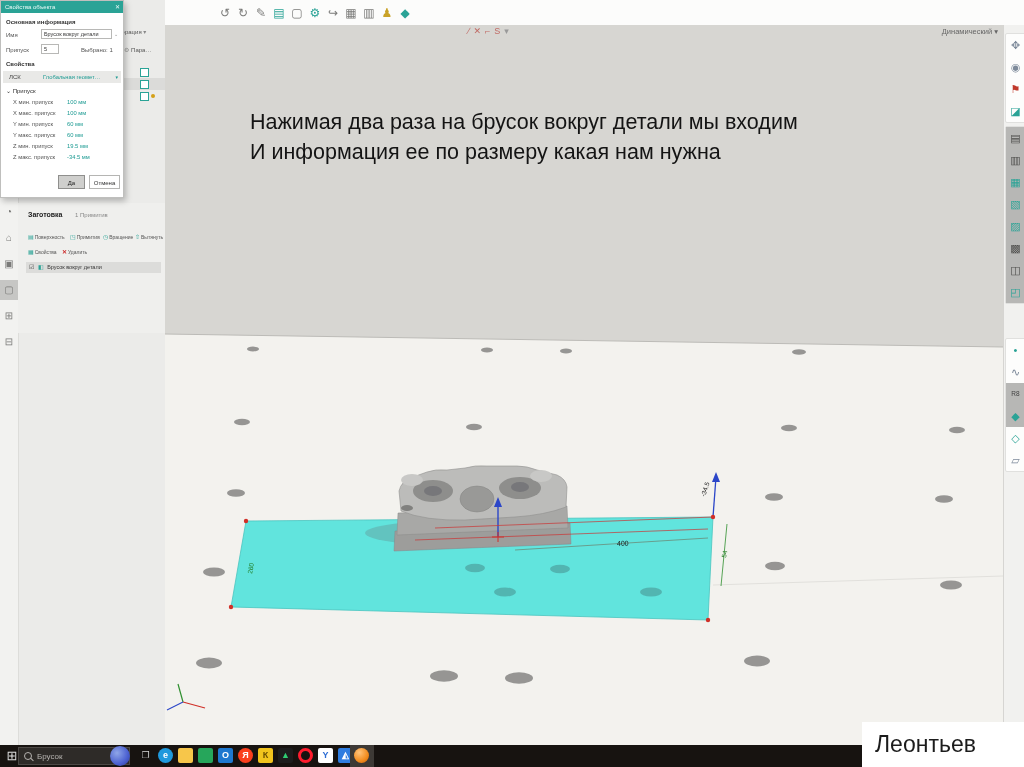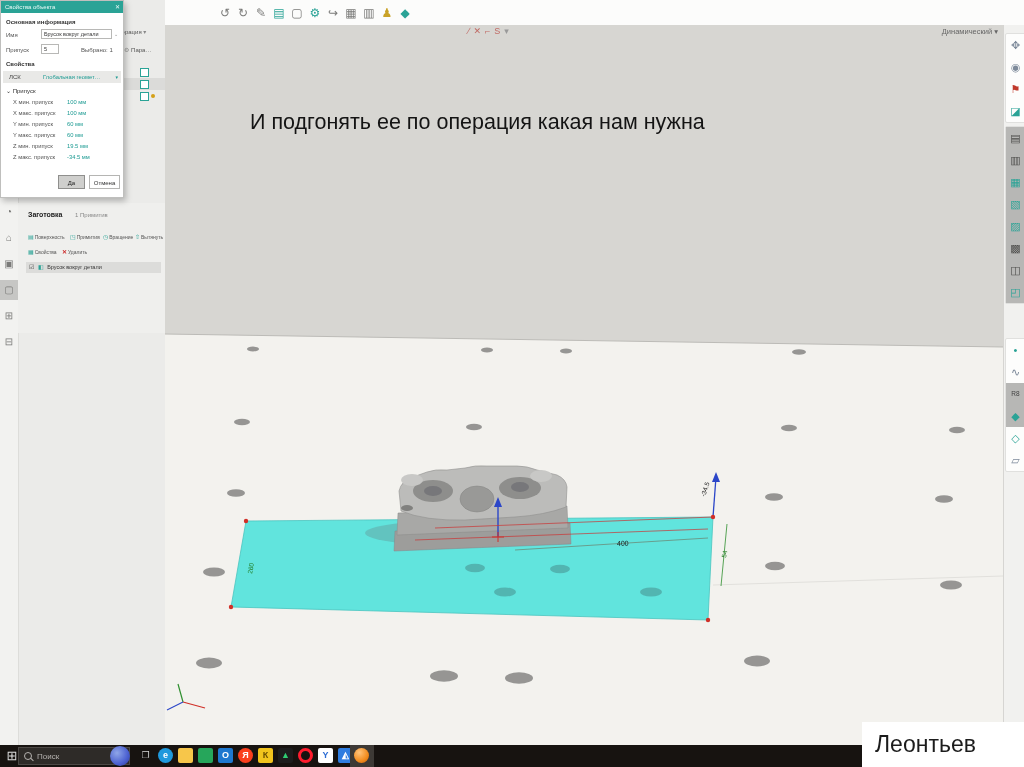--- a/index.html
+++ b/index.html
@@ -270,21 +270,22 @@
 </svg>
 </div>
 
 <div class="abs sketchrow">
   <span>∕</span><span>✕</span><span>⌐</span><span>S</span><span style="color:#999">▾</span>
 </div>
 
 <div class="abs viewmode">Динамический ▾</div>
 
 <div class="abs annot">
-  <div>И подгонять ее по операция какая нам нужна</div>
+  <div>Нажимая два раза на брусок вокруг детали мы входим</div>
+  <div>И информация ее по размеру какая нам нужна</div>
 </div>
 
 <div class="abs rrail">
   <div class="rgrp" style="top:8px;">
     <div class="rbtn">✥</div>
     <div class="rbtn">◉</div>
     <div class="rbtn red">⚑</div>
     <div class="rbtn teal">◪</div>
   </div>
   <div class="rgrp" style="top:101px;background:#c2c2c0;">
@@ -304,21 +305,21 @@
     <div class="rbtn press" style="color:#2aa396">◆</div>
     <div class="rbtn teal">◇</div>
     <div class="rbtn">▱</div>
   </div>
 </div>
 
 <div class="abs taskbar">
   <div class="start">⊞</div>
   <div class="searchbox">
     <span class="mag"></span>
-    <span class="stext">Поиск</span>
+    <span class="stext">Брусок</span>
   </div>
   <div class="avatar"></div>
   <div class="tbicon" style="left:138px;background:transparent;color:#d8d8d8;font-weight:normal;">❐</div>
   <div class="tbicon" style="left:158px;background:#1f99dd;border-radius:50%;">e</div>
   <div class="tbicon" style="left:178px;background:#f7c64a;"></div>
   <div class="tbicon" style="left:198px;background:#26a65b;"></div>
   <div class="tbicon" style="left:218px;background:#1e78cf;">O</div>
   <div class="tbicon" style="left:238px;background:#fb3f1d;border-radius:50%;">Я</div>
   <div class="tbicon" style="left:258px;background:#f2c41d;color:#6b4f00;">К</div>
   <div class="tbicon" style="left:278px;background:#1d1d1d;color:#2ecc71;">▲</div>

